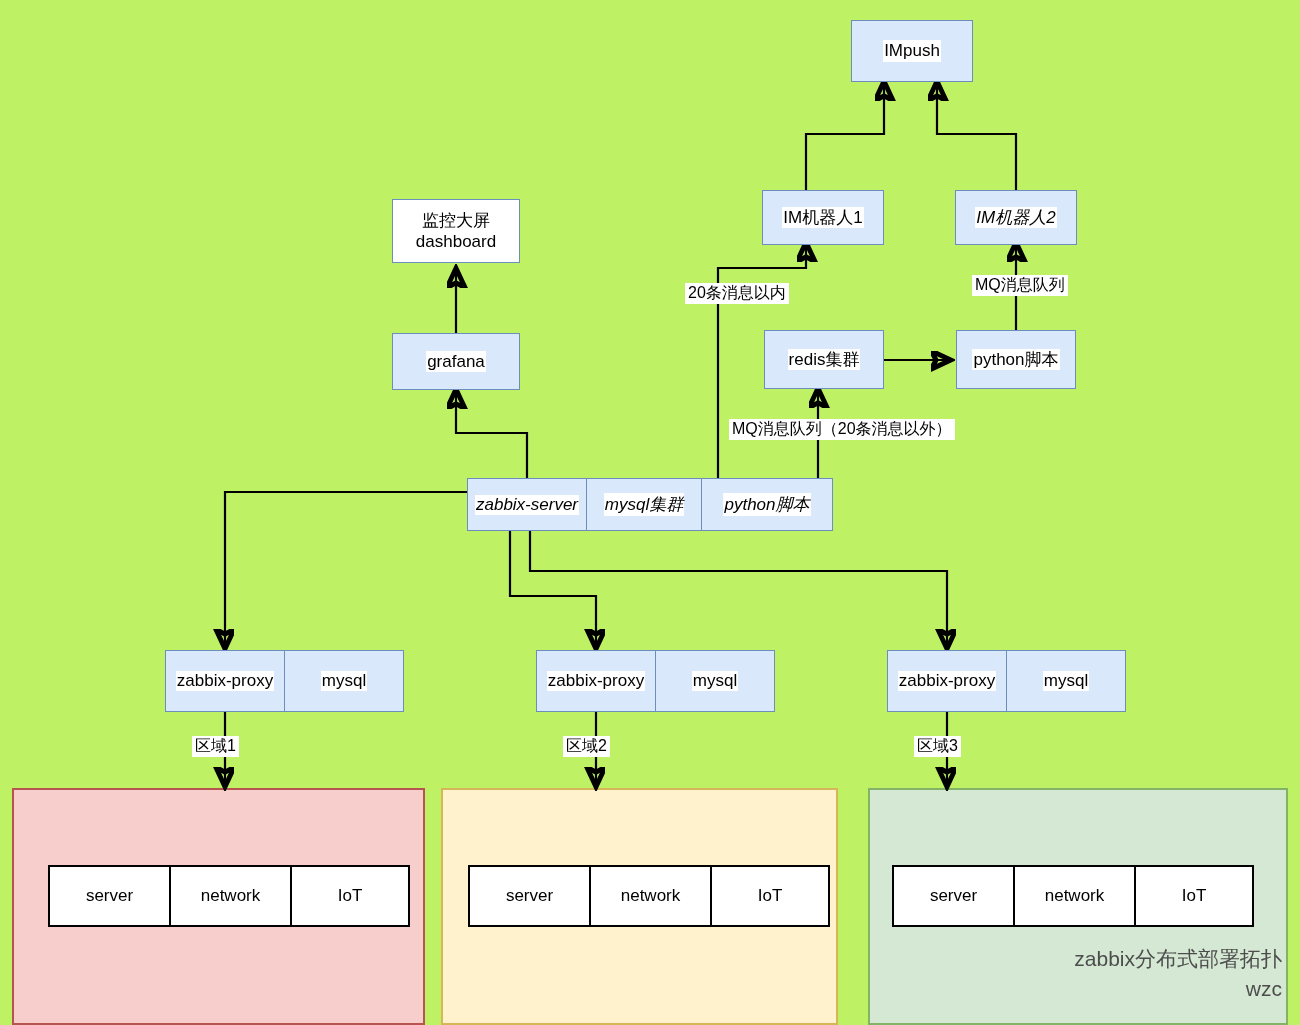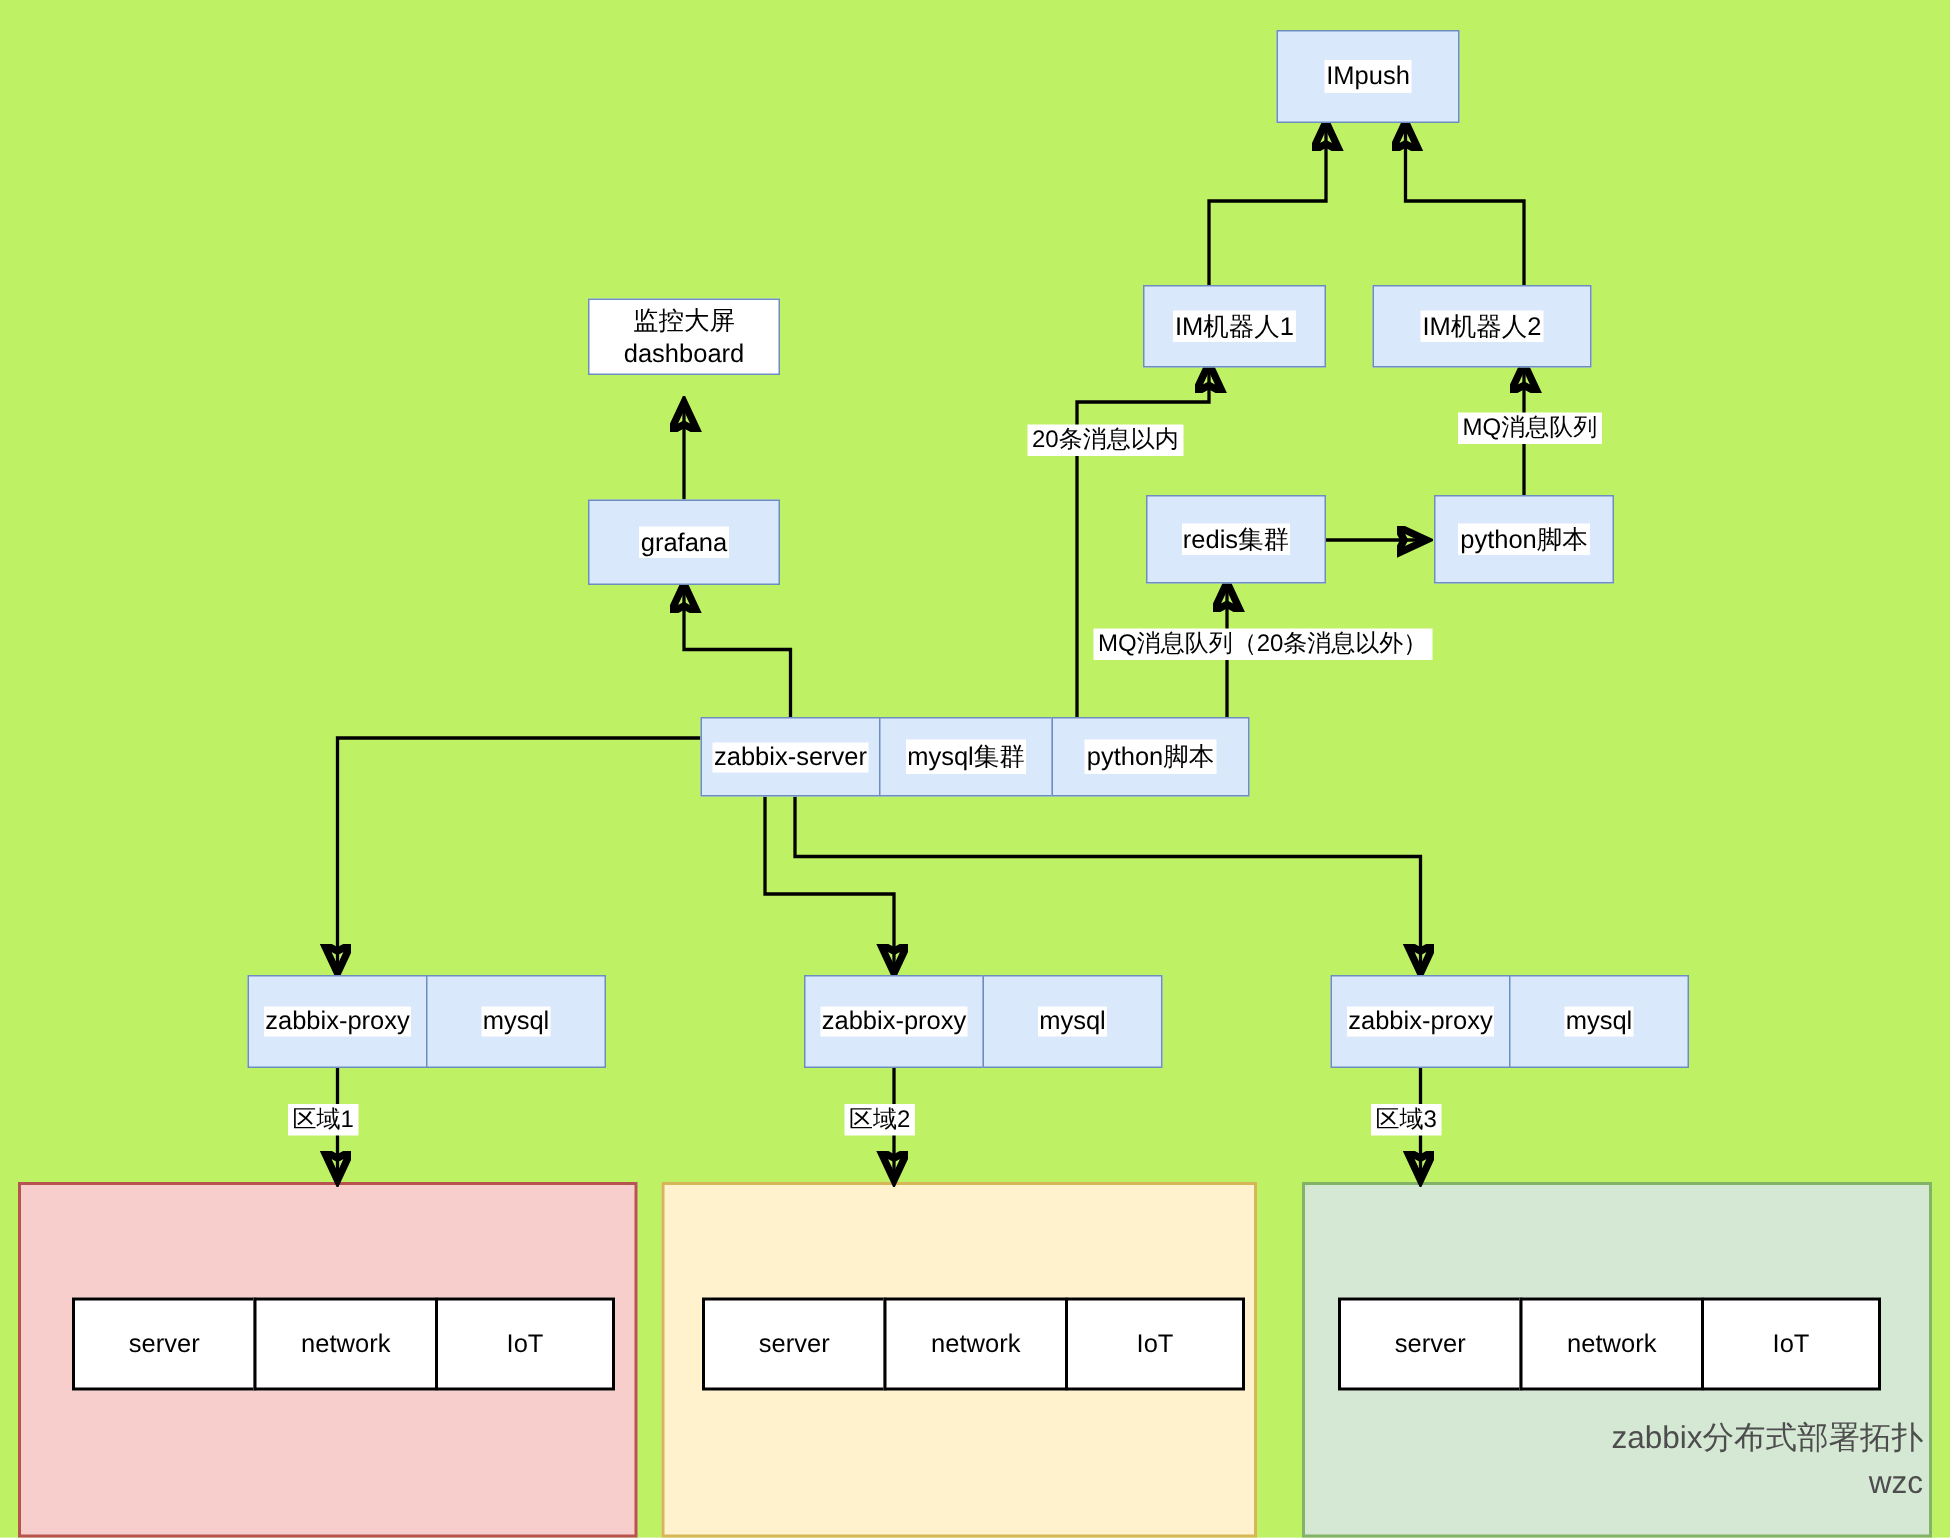--- a/index.html
+++ b/index.html
@@ -131,42 +131,42 @@
   </svg>
 
   <div class="node" style="left:851px;top:20px;width:122px;height:62px;">
     <span>IMpush</span>
   </div>
 
   <div class="node" style="left:762px;top:190px;width:122px;height:55px;">
     <span>IM机器人1</span>
   </div>
 
-  <div class="node" style="left:915px;top:190px;width:146px;height:55px;">
+  <div class="node" style="left:955px;top:190px;width:122px;height:55px;font-style:italic;">
     <span>IM机器人2</span>
   </div>
 
-  <div class="node plainbg" style="left:392px;top:199px;width:128px;height:51px;flex-direction:column;background:#ffffff;">
+  <div class="node plainbg" style="left:392px;top:199px;width:128px;height:64px;flex-direction:column;background:#ffffff;">
     <span>监控大屏</span>
     <span>dashboard</span>
   </div>
 
   <div class="node" style="left:392px;top:333px;width:128px;height:57px;text-align:center;">
     <span>grafana</span>
   </div>
 
   <div class="node" style="left:764px;top:330px;width:120px;height:59px;">
     <span>redis集群</span>
   </div>
 
   <div class="node" style="left:956px;top:330px;width:120px;height:59px;">
     <span>python脚本</span>
   </div>
 
-  <div class="group" style="left:467px;top:478px;height:53px;">
+  <div class="group" style="left:467px;top:478px;height:53px;font-style:italic;">
     <div class="cell" style="width:120px;">
       <span>zabbix-server</span>
     </div>
     <div class="cell" style="width:116px;">
       <span>mysql集群</span>
     </div>
     <div class="cell" style="width:132px;">
       <span>python脚本</span>
     </div>
   </div>

